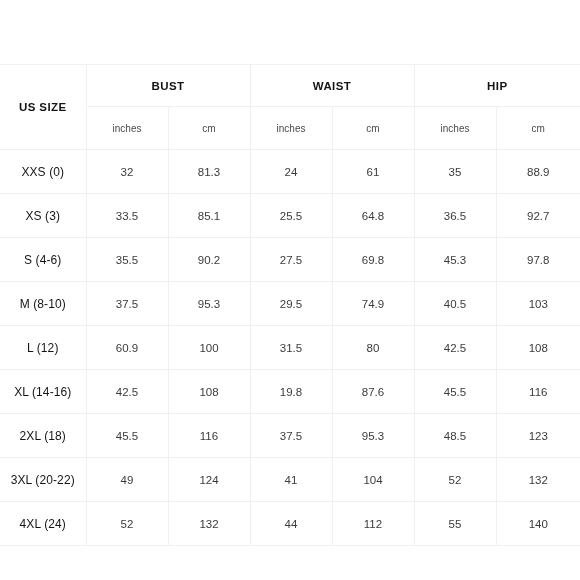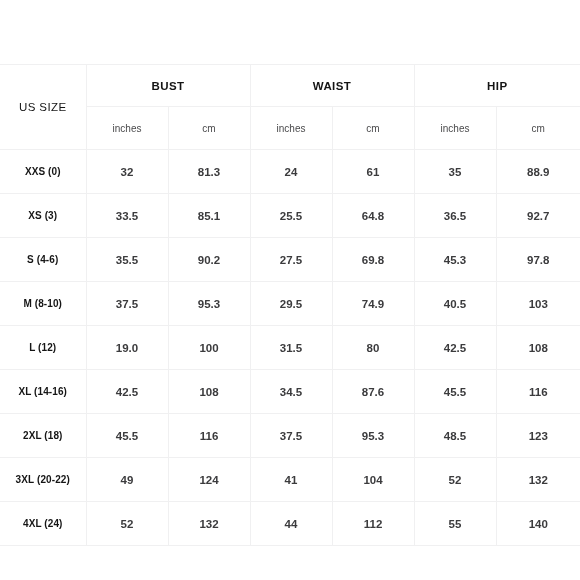--- a/index.html
+++ b/index.html
@@ -63,36 +63,36 @@
     color: #141414;
   }
   .hdr-unit {
     height: 42px;
     font-size: 10px;
     font-weight: normal;
     color: #4a4a4c;
   }
   .hdr-ussize {
     font-size: 11.5px;
-    font-weight: normal;
+    font-weight: bold;
     letter-spacing: 0.4px;
     color: #141414;
   }
 
   
   .row-cell {
     height: 43px;
     font-size: 11.5px;
     color: #3b3b3d;
-    font-weight: bold;
+    font-weight: normal;
   }
   .size-label {
     height: 43px;
-    font-size: 10px;
-    font-weight: bold;
+    font-size: 12px;
+    font-weight: normal;
     color: #151515;
     letter-spacing: 0.1px;
   }
 
   
   col.c-size  { width: 86px; }
   col.c-d     { width: 82px; }
   col.c-d2    { width: 84px; }
 </style>
 </head>
@@ -158,32 +158,32 @@
           <td class="size-label">M (8-10)</td>
           <td class="row-cell">37.5</td>
           <td class="row-cell">95.3</td>
           <td class="row-cell">29.5</td>
           <td class="row-cell">74.9</td>
           <td class="row-cell">40.5</td>
           <td class="row-cell">103</td>
         </tr>
         <tr>
           <td class="size-label">L (12)</td>
-          <td class="row-cell">19.0</td>
+          <td class="row-cell">60.9</td>
           <td class="row-cell">100</td>
           <td class="row-cell">31.5</td>
           <td class="row-cell">80</td>
           <td class="row-cell">42.5</td>
           <td class="row-cell">108</td>
         </tr>
         <tr>
           <td class="size-label">XL (14-16)</td>
           <td class="row-cell">42.5</td>
           <td class="row-cell">108</td>
-          <td class="row-cell">34.5</td>
+          <td class="row-cell">19.8</td>
           <td class="row-cell">87.6</td>
           <td class="row-cell">45.5</td>
           <td class="row-cell">116</td>
         </tr>
         <tr>
           <td class="size-label">2XL (18)</td>
           <td class="row-cell">45.5</td>
           <td class="row-cell">116</td>
           <td class="row-cell">37.5</td>
           <td class="row-cell">95.3</td>

